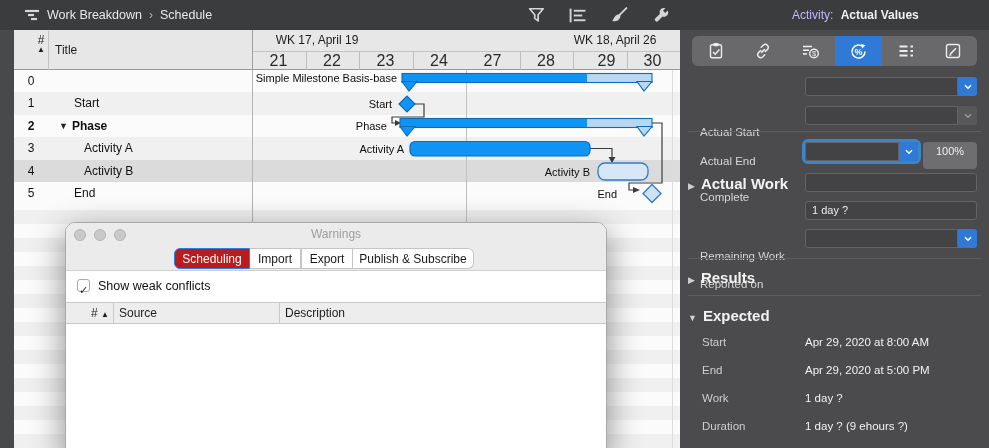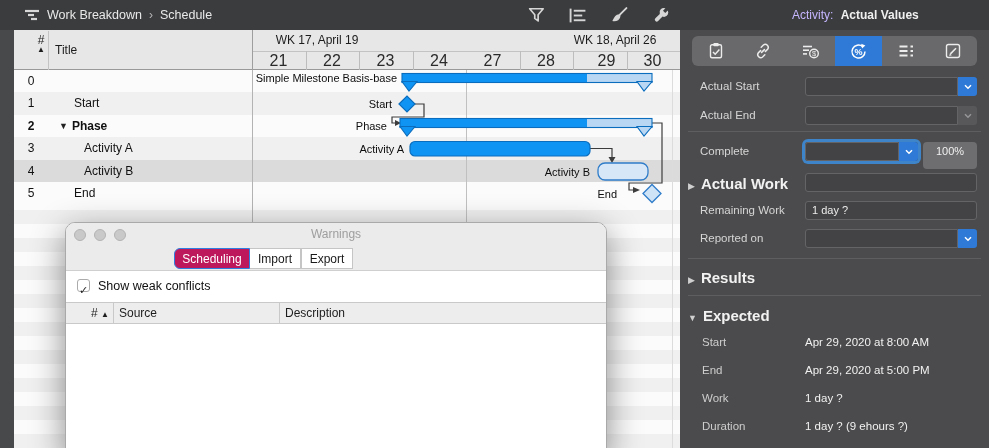--- a/index.html
+++ b/index.html
@@ -30,30 +30,30 @@
   #gantt{left:252px;top:70px;z-index:6;}
   .vline{width:1px;z-index:2;}
   
   .dialog{left:65px;top:222px;width:542px;height:230px;background:#fff;border:1px solid #a9a9a9;
           border-radius:10px 10px 0 0;box-shadow:0 10px 34px rgba(0,0,0,.45);z-index:30;overflow:hidden;}
   .dlg-top{left:0;top:0;width:100%;height:48px;background:#ebebeb;border-bottom:1px solid #cfcfcf;}
   .tl{top:6px;width:12px;height:12px;border-radius:50%;background:#c9c9c9;border:1px solid #b3b3b3;}
   .dlg-title{left:0;top:4px;width:100%;text-align:center;color:#9e9e9e;font-size:12px;}
   .seg{top:25px;height:21px;border:1px solid #c5c5c5;background:#fff;color:#1a1a1a;font-size:12px;
        line-height:20px;text-align:center;}
-  .seg.sel{background:#be185d;border-color:#2f7de1;color:#fff;}
+  .seg.sel{background:#b91c1c;border-color:#2f7de1;color:#fff;}
   .wtab-hdr{left:0;top:79px;width:100%;height:22px;background:#ededed;border-top:1px solid #c9c9c9;
             border-bottom:1px solid #c9c9c9;font-size:12px;color:#1d1d1d;}
   .wcol-div{top:79px;width:1px;height:22px;background:#c9c9c9;}
   
   .panel{left:680px;top:30px;width:309px;height:418px;background:#4b4b4d;z-index:20;}
   .itabs{left:12px;top:6px;width:285px;height:30px;background:#69696b;border-radius:6px;}
   .itab{top:0;width:47.5px;height:30px;display:flex;align-items:center;justify-content:center;}
   .itab.sel{background:#2e7ad6;}
-  .lbl{color:#d6d6d6;font-size:11.5px;line-height:19px;white-space:nowrap;}
+  .lbl{color:#d6d6d6;font-size:11.5px;line-height:19px;white-space:nowrap;margin-top:46px;}
   .fld{background:#434345;border:1px solid #646466;border-radius:3px;height:19px;color:#ececec;
        font-size:11px;line-height:17px;padding:0 6px;white-space:nowrap;overflow:hidden;}
   .chev{width:19px;height:19px;border-radius:0 3px 3px 0;background:#2e7ad6;display:flex;
         align-items:center;justify-content:center;}
   .chev.dis{background:#58585a;}
   .hr{height:1px;background:#5e5e60;left:8px;width:293px;}
   .sechdr{color:#f2f2f2;font-weight:bold;font-size:15px;line-height:15px;white-space:nowrap;}
   .tri{color:#d0d0d0;font-size:9px;padding-right:6px;}
   .kv-l{color:#cdcdcd;font-size:11.5px;}
   .kv-v{color:#f1f1f1;font-size:11.5px;white-space:nowrap;}
@@ -227,20 +227,21 @@
 
   <div class="abs dialog">
     <div class="abs dlg-top">
       <div class="abs tl" style="left:8px"></div>
       <div class="abs tl" style="left:28px"></div>
       <div class="abs tl" style="left:48px"></div>
       <div class="abs dlg-title">Warnings</div>
       <div class="abs seg sel" style="left:108px;width:76px;border-radius:6px 0 0 6px">Scheduling</div>
       <div class="abs seg" style="left:184px;width:51px;border-left:none">Import</div>
       <div class="abs seg" style="left:235px;width:52px;border-left:1px solid #c5c5c5">Export</div>
+      <div class="abs seg" style="left:287px;width:121px;border-left:none;border-radius:0 6px 6px 0">Publish &amp; Subscribe</div>
     </div>
     <div class="abs" style="left:11px;top:56px;width:13px;height:13px;background:#fff;border:1px solid #ababab;border-radius:3px;text-align:center">
       <span style="font-size:11px;line-height:13px;color:#222;font-weight:bold">✓</span>
     </div>
     <div class="abs" style="left:32px;top:56px;font-size:12.5px;color:#111">Show weak conflicts</div>
     <div class="abs wtab-hdr">
       <div class="abs" style="right:497px;top:3px">
         <span>#</span>
         <span style="font-size:8px">▲</span>
       </div>

